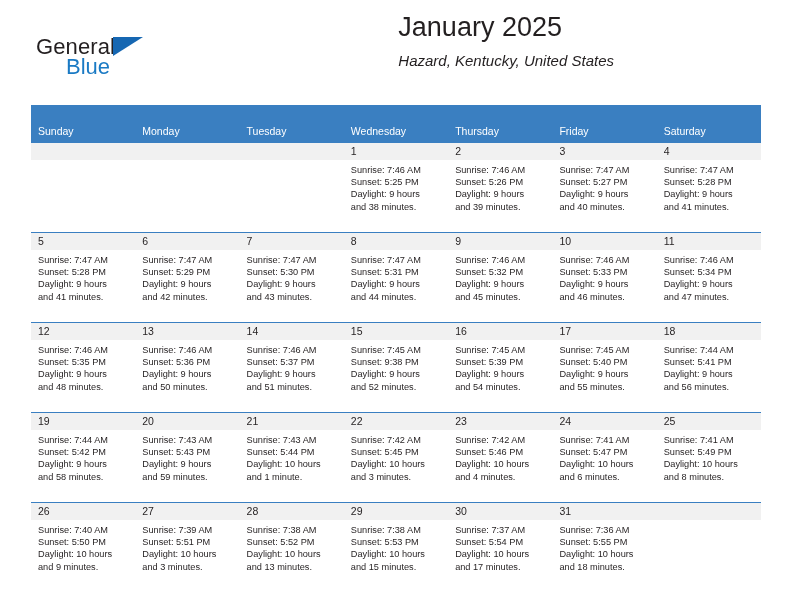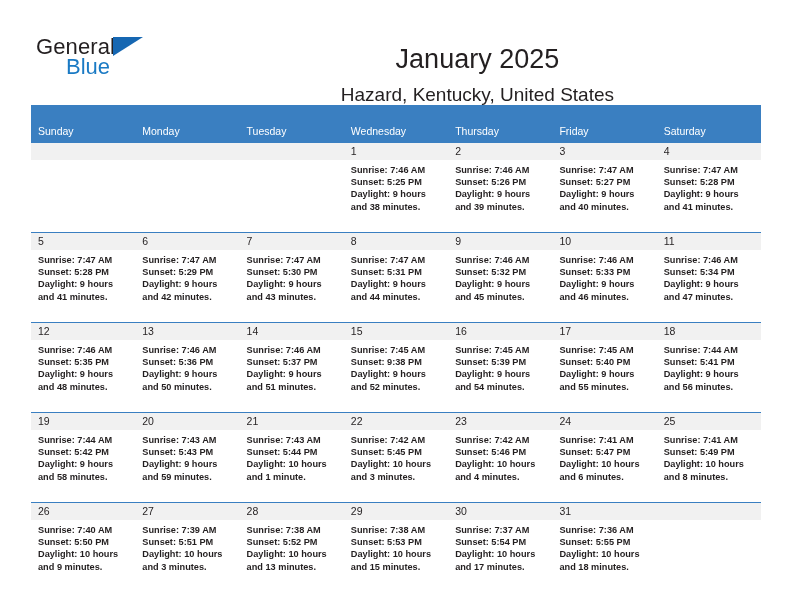--- a/index.html
+++ b/index.html
@@ -58,34 +58,35 @@
   .brand-row2 {
     font-size: 22px;
     color: #1a7ac4;
     margin-top: -2px;
     margin-left: 30px;
   }
 
   .title-block {
     position: absolute;
     right: 36px;
-    top: 44px;
-    text-align: center;
+    top: 12px;
+    text-align: left;
   }
   .cal-title {
     font-size: 27px;
     color: #231f20;
     line-height: 1.15;
     white-space: nowrap;
   }
   .cal-subtitle {
-    font-size: 19px;
+    font-size: 15px;
     color: #231f20;
     margin-top: 9px;
     white-space: nowrap;
+    font-style: italic;
   }
 
   
   .calendar {
     position: absolute;
     left: 31px;
     top: 105px;
     width: 730px;
     border-collapse: collapse;
     table-layout: fixed;
@@ -116,21 +117,20 @@
     padding: 1px 0 0 7px;
     font-size: 10.5px;
     color: #231f20;
     line-height: 15px;
   }
   .cell-body {
     padding: 4px 6px 0 7px;
     font-size: 9.2px;
     line-height: 12.2px;
     color: #231f20;
-    font-weight: bold;
   }
   .cell-body div {
     white-space: nowrap;
   }
   .cell-empty .daynum-strip {
     background: #f1f1f1;
   }
 </style>
 </head>
 <body>

